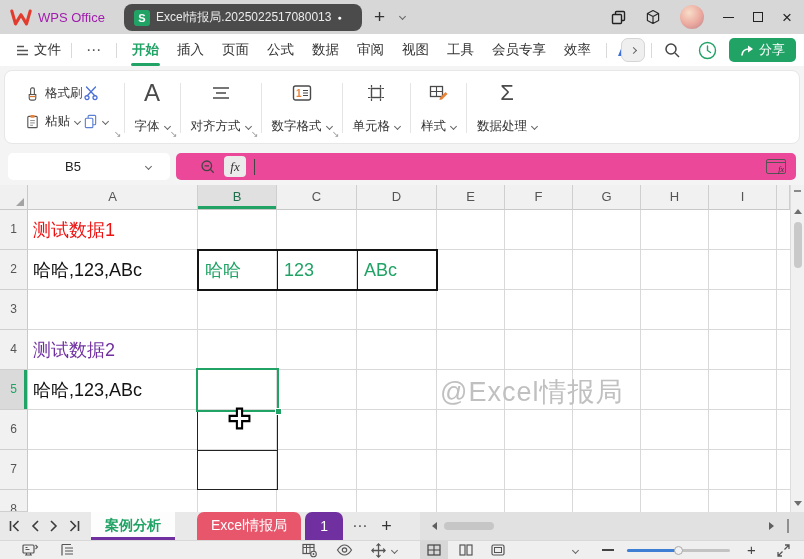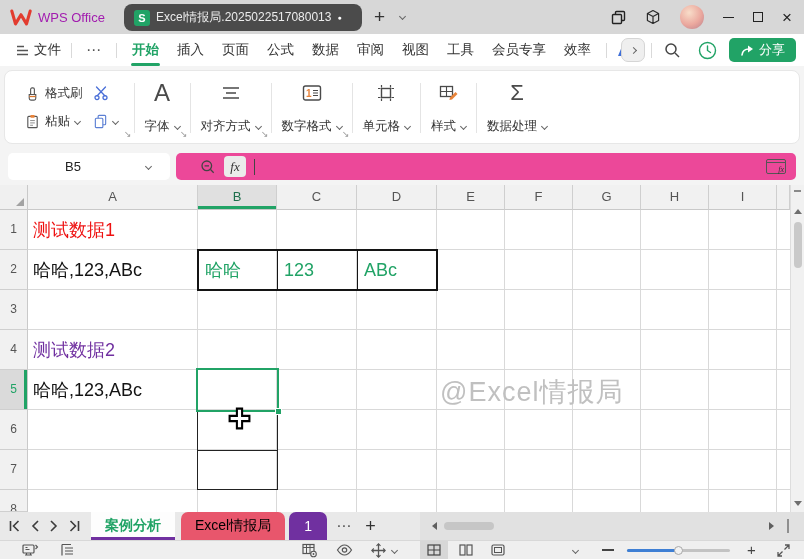--- a/index.html
+++ b/index.html
@@ -44,21 +44,21 @@
          background:var(--accent,#21a366);color:#fff;font-size:13px;font-family:inherit;}
 
   
   .ribbonwrap{position:absolute;left:0;top:66px;width:804px;height:82px;background:#f4f4f4;}
   .ribbon{position:absolute;left:4px;top:4px;width:796px;height:74px;background:#fff;border:1px solid #e7e7e7;border-radius:8px;
           display:flex;align-items:stretch;padding:6px 0 4px 10px;}
   .rgroup{position:relative;display:flex;flex-direction:column;align-items:center;justify-content:space-between;padding:2px 10px 4px;}
   .rdiv{width:1px;background:#e4e4e4;margin:6px 0;}
   .rlabel{display:flex;align-items:center;gap:5px;font-size:12.5px;color:#333;white-space:nowrap;}
   .rexp{position:absolute;right:2px;bottom:0;font-size:9px;color:#999;}
-  .clipg{flex-direction:row;align-items:stretch;gap:10px;padding-right:16px;}
+  .clipg{flex-direction:row;align-items:stretch;gap:0;padding-right:16px;}
   .clipcol{display:flex;flex-direction:column;justify-content:space-around;}
   .cliprow{display:flex;align-items:center;gap:5px;font-size:12.5px;color:#333;white-space:nowrap;}
   .bigA{font-size:24px;color:#4a4a4a;line-height:26px;}
   .sigma{font-size:22px;color:#4a4a4a;line-height:26px;}
   .ricon{height:28px;display:flex;align-items:center;}
 
   
   .fbar{position:absolute;left:0;top:148px;width:804px;height:37px;background:#f4f4f4;}
   .namebox{position:absolute;left:8px;top:5px;width:162px;height:27px;background:#fff;border-radius:5px;display:flex;align-items:center;}
   .namebox input{border:none;outline:none;background:transparent;width:130px;text-align:center;font-size:13px;color:#222;font-family:inherit;}
@@ -108,21 +108,21 @@
   .varrow.dn{bottom:6px;border-top:5px solid #6e6e6e;}
   .vthumb{position:absolute;left:3px;top:37px;width:8px;height:46px;border-radius:4px;background:#c9c9c9;}
 
   
   .sbar{position:absolute;left:0;top:512px;width:804px;height:28px;background:#e9e9e9;display:flex;align-items:stretch;}
   .snav{display:flex;align-items:center;gap:9px;padding:0 10px 0 8px;}
   .snav svg{display:block;}
   .stab{position:relative;display:flex;align-items:center;justify-content:center;padding:0 14px;font-size:14px;white-space:nowrap;}
   .stab.active{background:#fdfdfd;color:var(--accent,#21a366);font-weight:bold;}
   .stab.active::after{content:"";position:absolute;left:0;right:0;bottom:0;height:3px;background:var(--purple,#7030a0);}
-  .stab.redtab{background:var(--tab_red,#e8566c);color:#000000;border-radius:7px 7px 0 0;margin-left:6px;}
+  .stab.redtab{background:var(--tab_red,#e8566c);color:#ffffff;border-radius:7px 7px 0 0;margin-left:22px;}
   .stab.purptab{background:var(--purple,#7030a0);color:#fff;border-radius:7px 7px 0 0;margin-left:4px;min-width:38px;}
   .smore{font-size:15px;color:#555;align-self:center;padding:0 9px;letter-spacing:1px;}
   .sadd{font-size:18px;color:#333;align-self:center;padding:0 4px;}
   .hscroll{position:absolute;left:420px;top:0;width:384px;height:28px;background:#e1e1e1;}
   .harrow{position:absolute;top:10px;width:0;height:0;border-top:4px solid transparent;border-bottom:4px solid transparent;}
   .harrow.lt{left:12px;border-right:5px solid #5f5f5f;}
   .harrow.rt{left:349px;border-left:5px solid #5f5f5f;}
   .hthumb{position:absolute;left:24px;top:10px;width:50px;height:8px;border-radius:4px;background:#c6c6c6;}
   .hdiv{position:absolute;left:367px;top:7px;width:1.5px;height:14px;background:#8f8f8f;}
 

